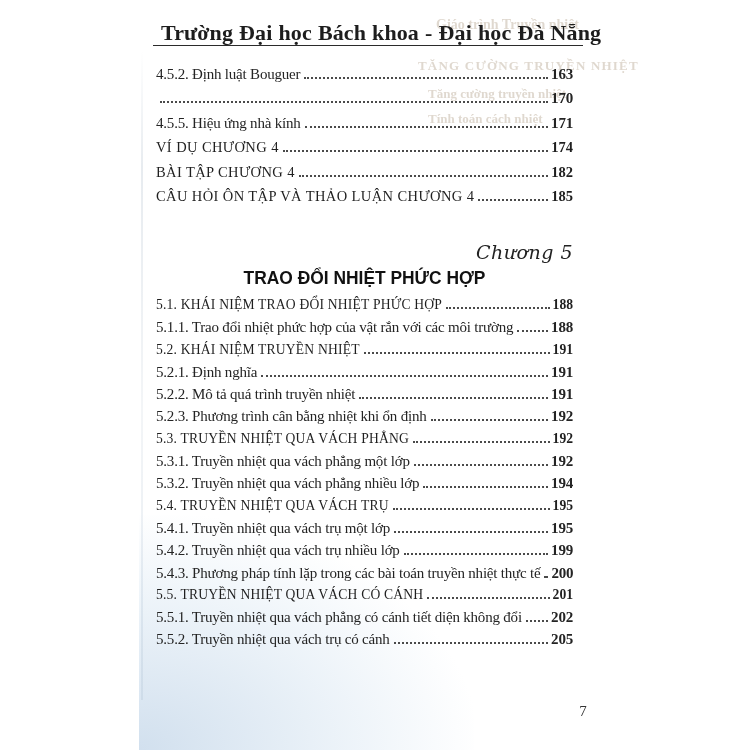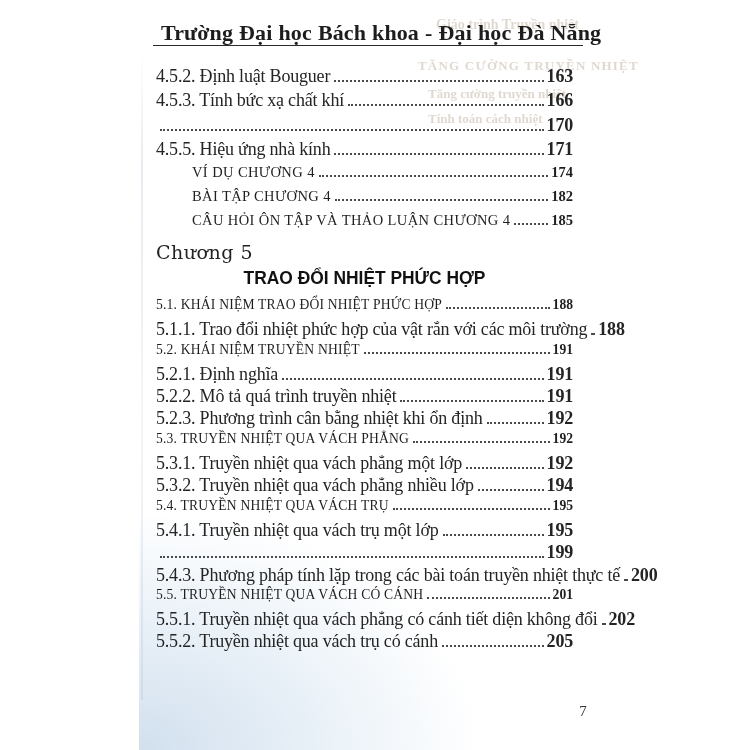--- a/index.html
+++ b/index.html
@@ -49,29 +49,29 @@
   #toc5{top:297px;}
   .row{display:flex;align-items:baseline;}
   #toc4 .row{height:24.4px;}
   #toc5 .row{height:22.3px;}
   .row .t{white-space:nowrap;flex:0 0 auto;}
   .row .dots{
     flex:1 1 auto;min-width:4px;height:0;
     border-bottom:2.2px dotted #4a4a4a;margin:0 3px 1px 4px;
   }
   .row .p{flex:0 0 auto;white-space:nowrap;font-weight:bold;}
-  .row.sub{font-size:18px;letter-spacing:-0.2px;}
+  .row.sub{font-size:15px;letter-spacing:-0.2px;}
   .row.section{font-size:13.6px;letter-spacing:.2px;color:#1f1f1f;}
-  #toc4 .row.section{font-size:14.5px;letter-spacing:.4px;margin-left:36px;}
+  #toc4 .row.section{font-size:14.5px;letter-spacing:.4px;}
   .row.section .p{letter-spacing:0;}
 
   
   .chapter-script{
-    position:absolute;top:241px;left:156px;width:417px;text-align:left;z-index:2;
-    font-family:"DejaVu Serif", serif;
+    position:absolute;top:241px;left:156px;width:417px;text-align:right;z-index:2;
+    font-family:"DejaVu Serif", serif;font-style:italic;
     font-size:19px;color:#222;letter-spacing:.5px;
   }
   .chapter-title{
     position:absolute;top:267px;left:156px;width:417px;text-align:center;z-index:2;
     font-family:"Liberation Sans", sans-serif;font-weight:800;
     font-size:18.5px;color:#111;transform:scaleX(.94);white-space:nowrap;
   }
 
   .folio{
     position:absolute;top:703px;left:568px;width:30px;text-align:center;
@@ -96,25 +96,20 @@
   <div class="school">Trường Đại học Bách khoa - Đại học Đà Nẵng</div>
   <div class="header-rule"></div>
 
   <div class="toc" id="toc4">
       <div class="row sub">
     <span class="t">4.5.2. Định luật Bouguer</span>
     <span class="dots"></span>
     <span class="p">163</span>
   </div>
       <div class="row sub">
-    <span class="t">4.5.3. Tính bức xạ chất khí</span>
-    <span class="dots"></span>
-    <span class="p">166</span>
-  </div>
-      <div class="row sub">
     <span class="dots"></span>
     <span class="p">170</span>
   </div>
       <div class="row sub">
     <span class="t">4.5.5. Hiệu ứng nhà kính</span>
     <span class="dots"></span>
     <span class="p">171</span>
   </div>
       <div class="row section">
     <span class="t">VÍ DỤ CHƯƠNG 4</span>
@@ -186,20 +181,21 @@
     <span class="t">5.4. TRUYỀN NHIỆT QUA VÁCH TRỤ</span>
     <span class="dots"></span>
     <span class="p">195</span>
   </div>
       <div class="row sub">
     <span class="t">5.4.1. Truyền nhiệt qua vách trụ một lớp</span>
     <span class="dots"></span>
     <span class="p">195</span>
   </div>
       <div class="row sub">
+    <span class="t">5.4.2. Truyền nhiệt qua vách trụ nhiều lớp</span>
     <span class="dots"></span>
     <span class="p">199</span>
   </div>
       <div class="row sub">
     <span class="t">5.4.3. Phương pháp tính lặp trong các bài toán truyền nhiệt thực tế</span>
     <span class="dots"></span>
     <span class="p">200</span>
   </div>
       <div class="row section">
     <span class="t">5.5. TRUYỀN NHIỆT QUA VÁCH CÓ CÁNH</span>

